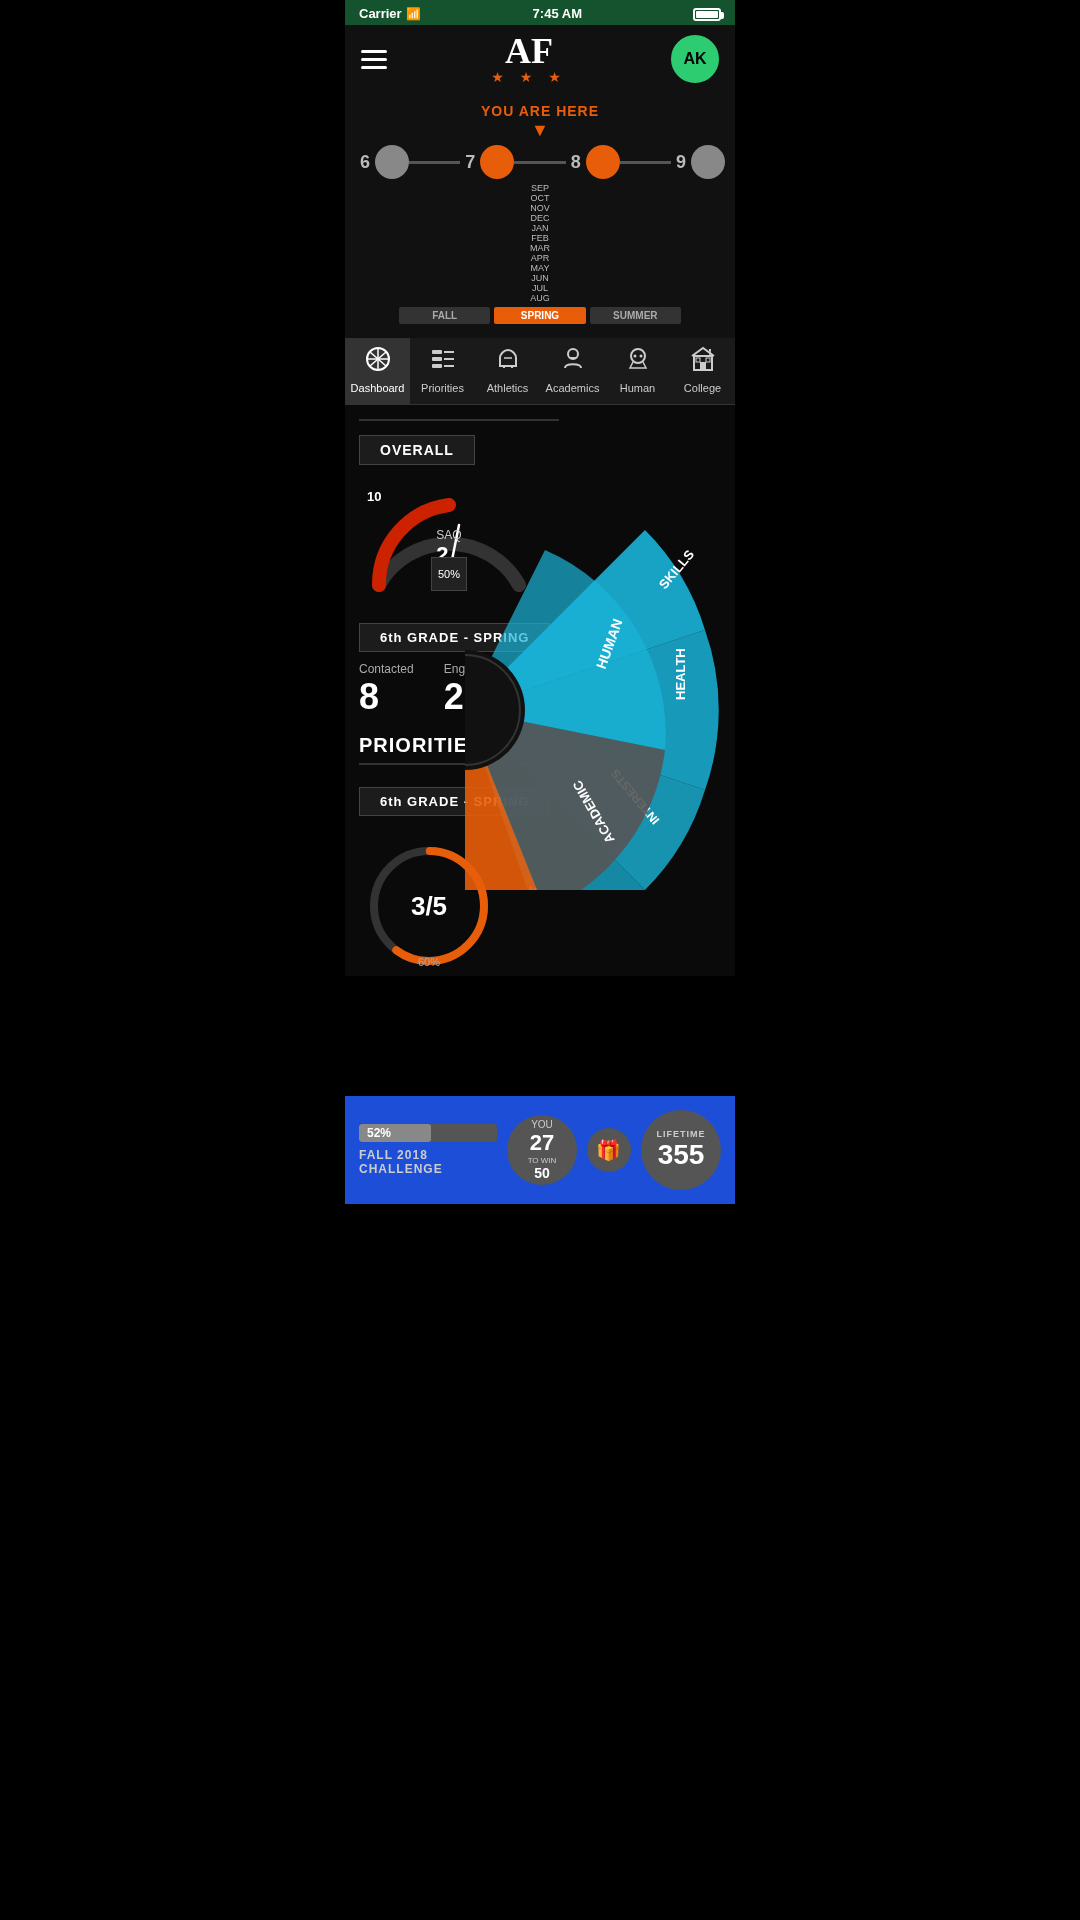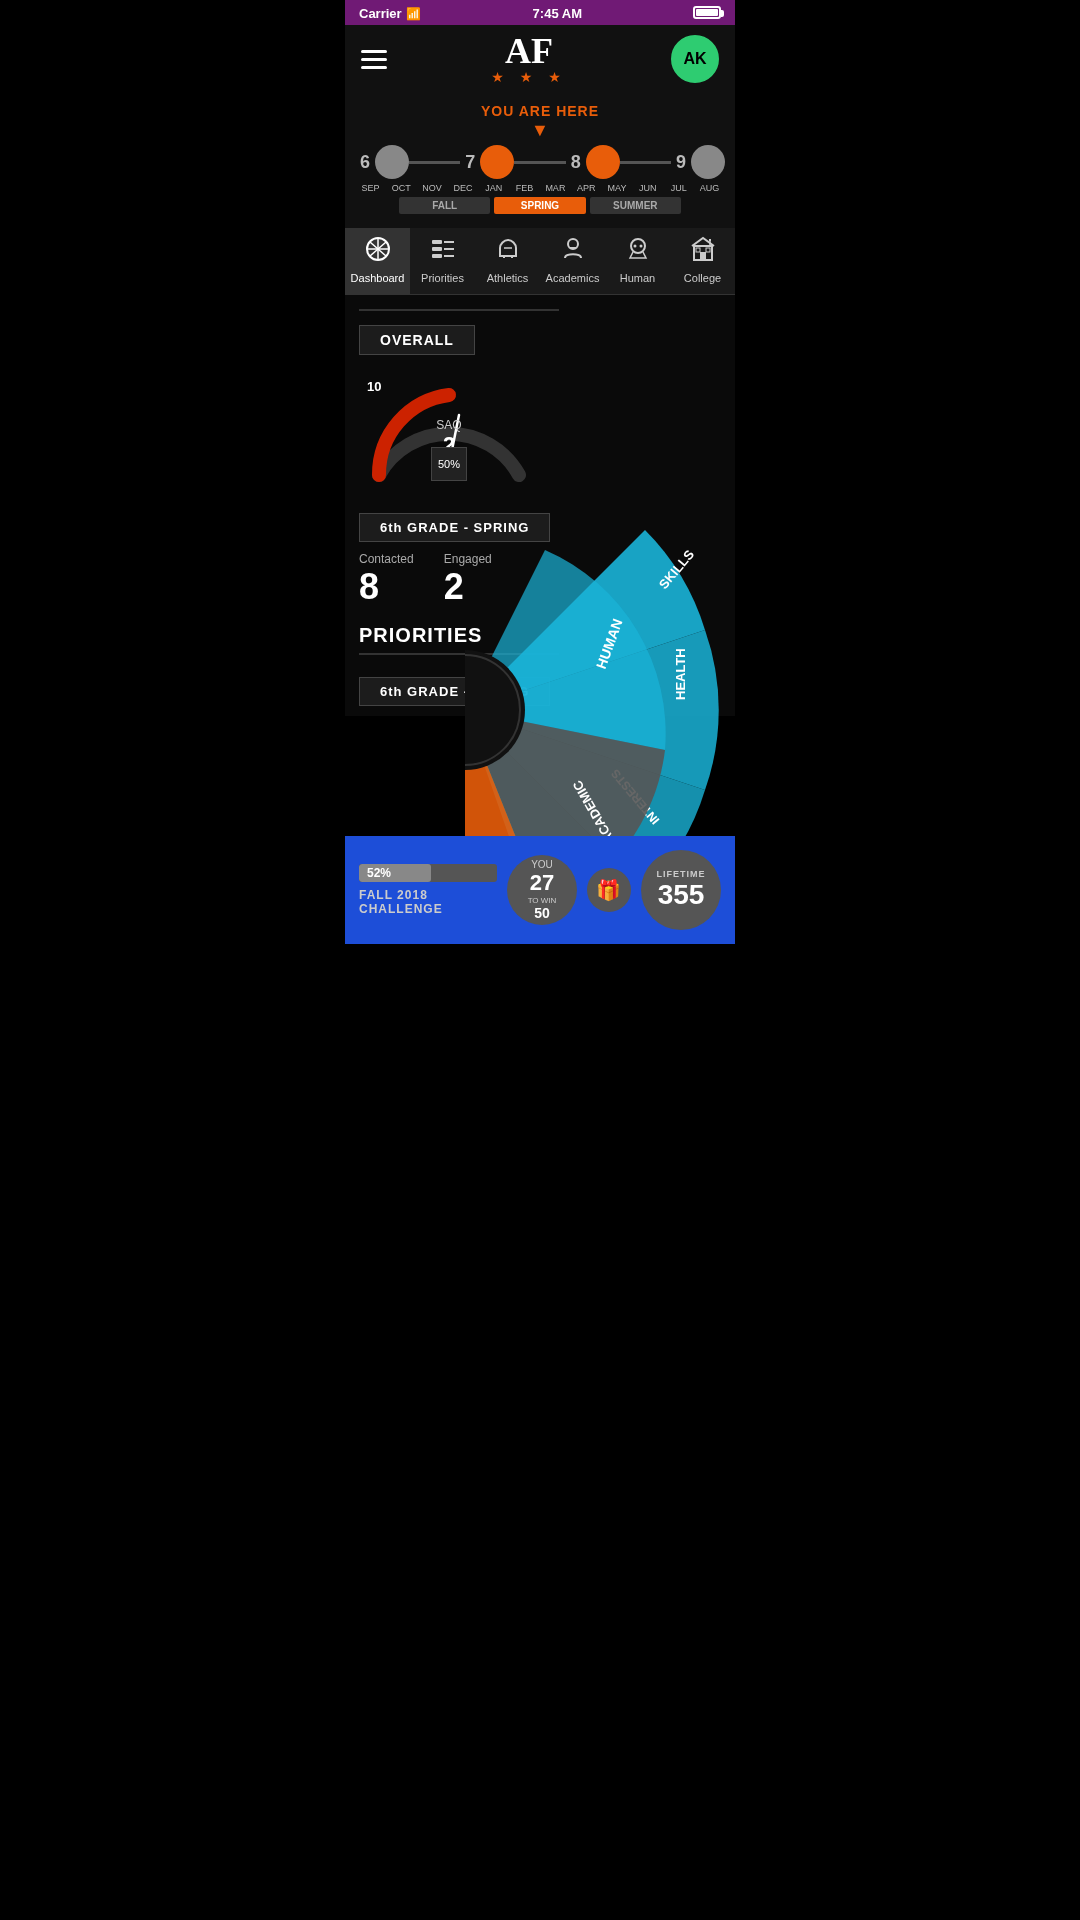--- a/index.html
+++ b/index.html
@@ -10,24 +10,24 @@
       font-family: Arial, Helvetica, sans-serif;
       width: 390px;
       min-height: 860px;
       margin: 0 auto;
       position: relative;
       overflow-x: hidden;
     }
 
     
     .status-bar {
-      background: #701a75;
+      background: #14532d;
       display: flex;
       justify-content: space-between;
-      align-items: flex-start;
+      align-items: flex-end;
       padding: 6px 14px 4px;
       font-size: 13px;
       font-weight: bold;
     }
     .status-bar .carrier { display: flex; align-items: center; gap: 5px; }
     .wifi-icon { font-size: 12px; }
     .battery-icon {
       width: 28px; height: 13px;
       border: 2px solid #fff;
       border-radius: 3px;
@@ -131,20 +131,21 @@
       flex: 1;
       height: 3px;
       background: #555;
       position: relative;
     }
     .months-row {
       display: flex;
       justify-content: space-between;
       padding: 0 10px;
       margin-bottom: 4px;
+      flex-direction: column;
     }
     .month-label {
       font-size: 9px;
       color: #bbb;
       text-align: center;
       flex: 1;
     }
     .seasons-row {
       display: flex;
       padding: 0 54px;
@@ -224,21 +225,20 @@
     }
     .gauge-svg {
       width: 180px;
       height: 130px;
     }
     .gauge-label {
       position: absolute;
       top: 50%;
       left: 50%;
       transform: translate(-50%, -30%);
-      text-align: center;
     }
     .gauge-label .saq { font-size: 12px; color: #ccc; }
     .gauge-label .val { font-size: 22px; font-weight: bold; }
     .gauge-10 {
       position: absolute;
       top: 14px;
       left: 8px;
       font-size: 13px;
       font-weight: bold;
     }
@@ -557,20 +557,30 @@
         </div>
       </div>
     </div>
 
     <div class="priorities-section">
       <div class="section-title">PRIORITIES</div>
       <div class="section-divider"></div>
 
       <div class="grade-badge">6th GRADE - SPRING</div>
 
+      <div class="ring-container">
+        <svg width="140" height="140" viewBox="0 0 140 140">
+
+          <circle cx="70" cy="70" r="55" fill="none" stroke="#333" stroke-width="8"></circle>
+
+          <circle cx="70" cy="70" r="55" fill="none" stroke="#e85d0a" stroke-width="8" stroke-dasharray="207.3 138.3" stroke-dashoffset="86" stroke-linecap="round"></circle>
+        </svg>
+        <div class="ring-label">3/5</div>
+        <div class="ring-pct">60%</div>
+      </div>
     </div>
 
   </div>
 </div>
 
 <div style="position:absolute; right:0; top:530px; width:270px; height:360px; overflow:hidden;">
   <svg width="270" height="360" viewBox="0 0 270 360">
     <g transform="translate(0, 180)">
 
       <path d="M 0 0 L 180 -180 A 240 240 0 0 1 240 -80 Z" fill="#1ab4d8" opacity="0.9"></path>

